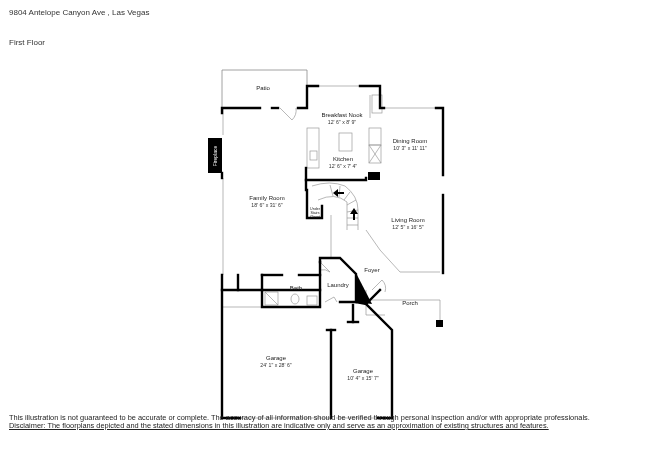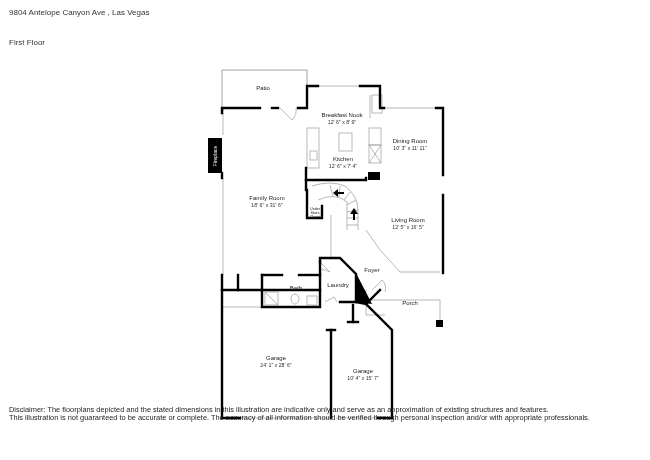--- a/index.html
+++ b/index.html
@@ -140,14 +140,14 @@
   <text class="lbl" x="372" y="272">Foyer</text>
   <text class="lbl" x="338" y="287">Laundry</text>
   <text class="lbl" x="296" y="290">Bath</text>
   <text class="lbl" x="410" y="305">Porch</text>
   <text class="lbl" x="276" y="360">Garage</text>
   <text class="dim" x="276" y="367">24' 1" x 28' 6"</text>
   <text class="lbl" x="363" y="373">Garage</text>
   <text class="dim" x="363" y="380">10' 4" x 15' 7"</text>
 </svg>
 
-<div class="disc" style="top:405px;">Disclaimer: The floorplans depicted and the stated dimensions in this illustration are indicative only and serve as an approximation of existing structures and features.</div>
+<div class="disc" style="top:421px;text-decoration:underline;">Disclaimer: The floorplans depicted and the stated dimensions in this illustration are indicative only and serve as an approximation of existing structures and features.</div>
 <div class="disc" style="top:413px;">This illustration is not guaranteed to be accurate or complete. The accuracy of all information should be verified through personal inspection and/or with appropriate professionals.</div>
 
 </body></html>

